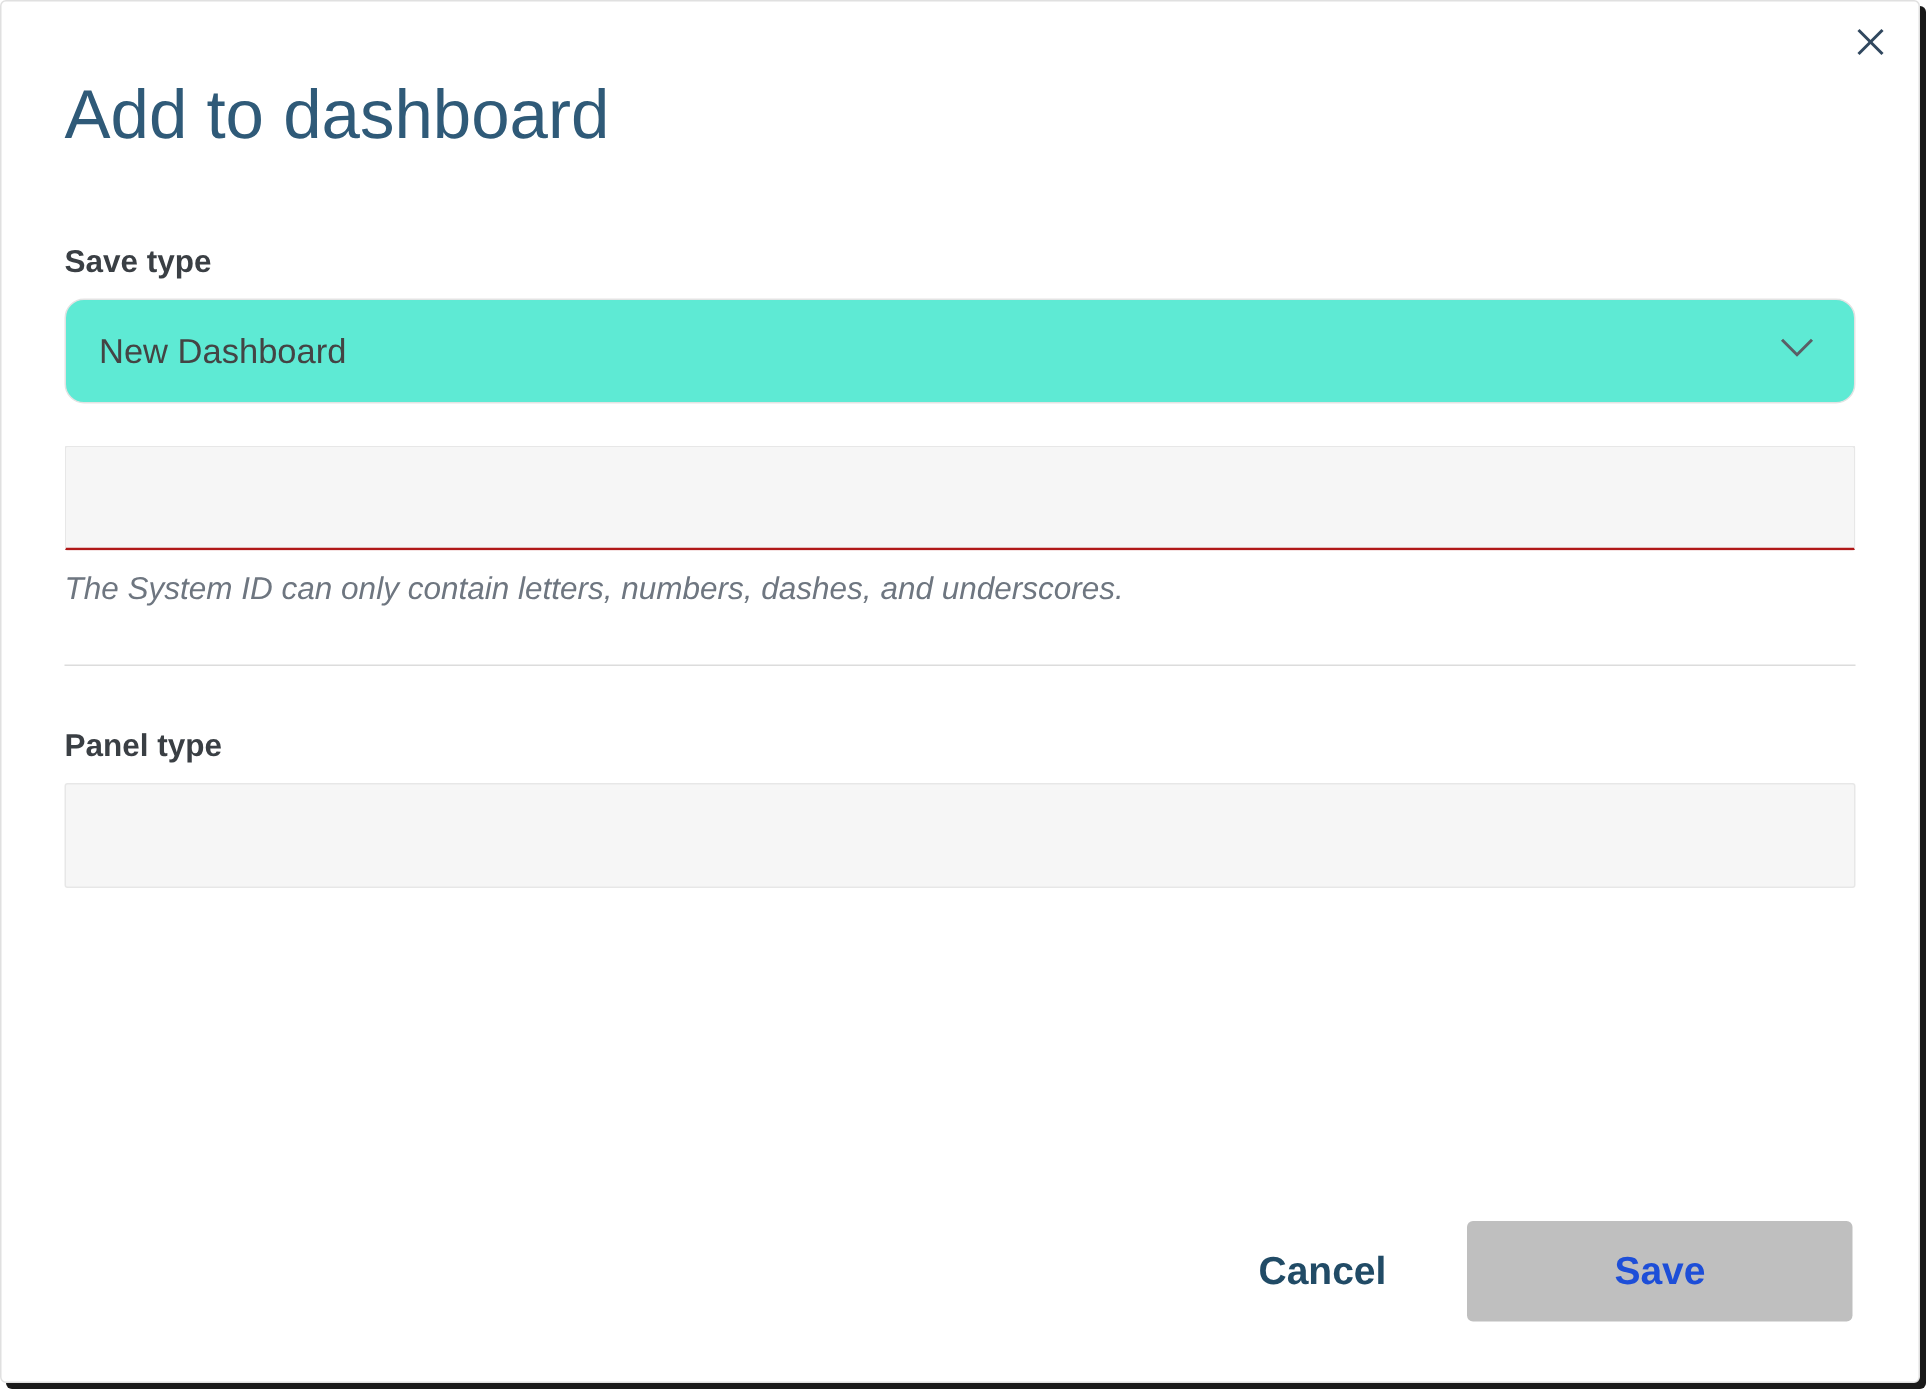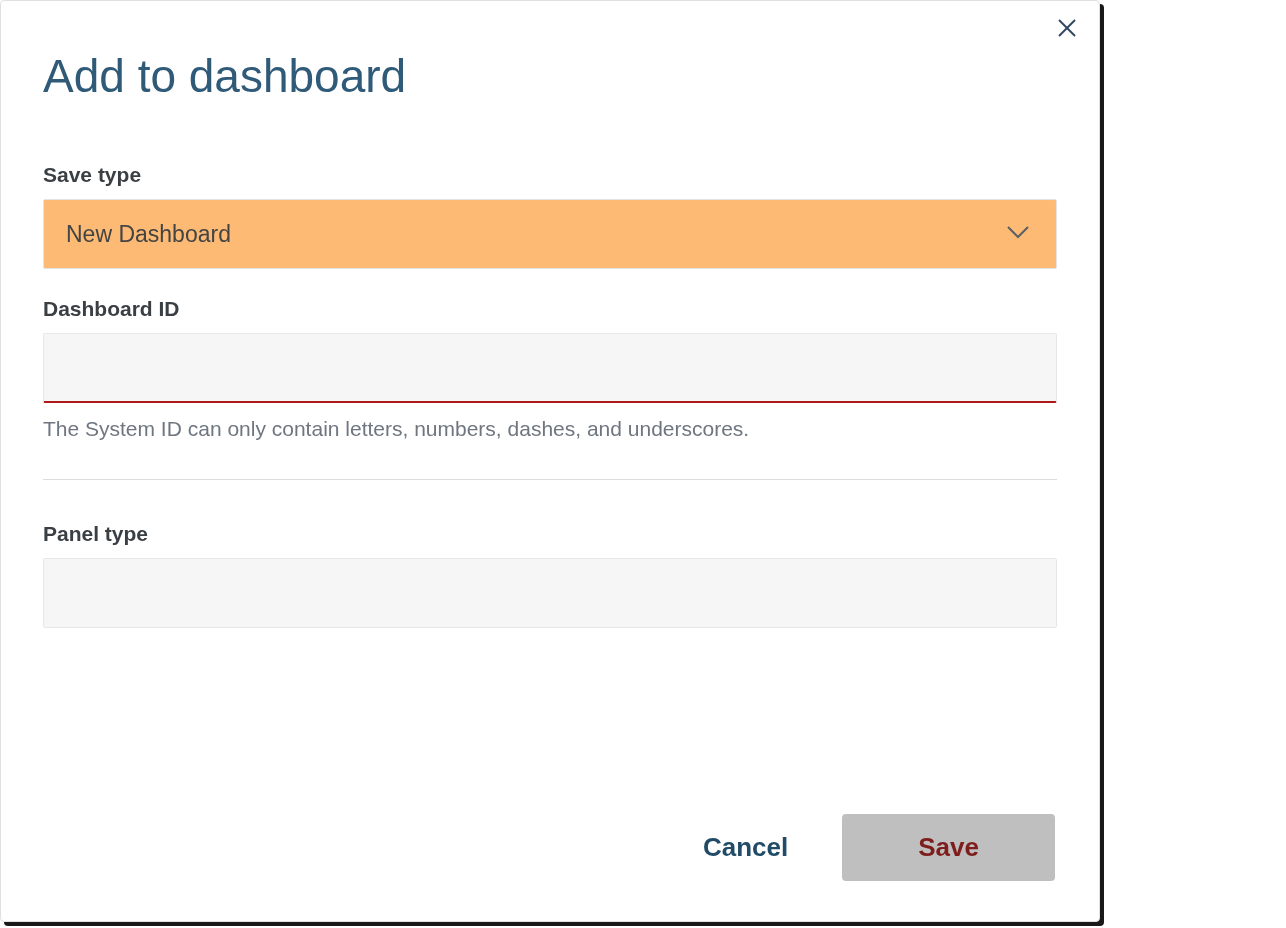--- a/index.html
+++ b/index.html
@@ -6,21 +6,21 @@
   html, body {
     margin: 0;
     padding: 0;
     width: 1286px;
     height: 928px;
     font-family: "Segoe UI", "Helvetica Neue", Arial, sans-serif;
     background: #fff;
   }
   .modal {
     position: relative;
-    width: 1100px;
+    width: 1280px;
     height: 922px;
     background: #fff;
     border: 1px solid #e0e0e0;
     border-radius: 4px;
     box-shadow: 4px 4px 0 rgba(0,0,0,0.9);
     padding: 40px 42px 40px 42px;
   }
   .close-btn {
     position: absolute;
     top: 14px;
@@ -45,23 +45,23 @@
   .field-label {
     font-size: 21px;
     font-weight: 600;
     color: #3a3f44;
     margin-bottom: 12px;
   }
   .select-box {
     position: relative;
     width: 100%;
     height: 70px;
-    background: #fdba74;
+    background: #5eead4;
     border: 1px solid #e3e3e3;
-    border-radius: 2px;
+    border-radius: 13px;
     display: flex;
     align-items: center;
     padding: 0 22px;
     cursor: pointer;
   }
   .select-value {
     font-size: 23px;
     color: #444;
   }
   .chevron {
@@ -86,20 +86,21 @@
   .text-input.error {
     border-bottom: 2px solid #b01818;
     border-top: 1px solid #e7e7e7;
     border-left: 1px solid #e7e7e7;
     border-right: 1px solid #e7e7e7;
   }
   .help-text {
     margin-top: 14px;
     font-size: 21px;
     color: #6e7680;
+    font-style: italic;
   }
   hr.sep {
     border: none;
     border-top: 1px solid #dcdcdc;
     margin: 38px 0 42px 0;
   }
   .footer {
     position: absolute;
     bottom: 40px;
     right: 44px;
@@ -115,22 +116,22 @@
     color: #214b66;
     cursor: pointer;
     padding: 18px 10px;
   }
   .btn-save {
     background: #bfbfbf;
     border: none;
     border-radius: 4px;
     font-size: 26px;
     font-weight: 700;
-    color: #7f1d1d;
-    padding: 18px 76px;
+    color: #1d4ed8;
+    padding: 18px 98px;
     cursor: pointer;
   }
 </style>
 </head>
 <body>
 
 <div class="modal">
 
   <button class="close-btn">
     <span>
@@ -150,21 +151,20 @@
       <span class="chevron">
         <svg width="24" height="14" viewBox="0 0 24 14">
             <polyline points="2,2 12,12 22,2"></polyline>
           </svg>
       </span>
     </div>
   </div>
 
 
   <div class="field-group">
-    <div class="field-label">Dashboard ID</div>
     <input type="text" class="text-input error" value="" style="">
     <div class="help-text">The System ID can only contain letters, numbers, dashes, and underscores.</div>
   </div>
 
   <hr class="sep">
 
   <div class="field-group">
     <div class="field-label">Panel type</div>
     <input type="text" class="text-input" value="" style="">
   </div>

